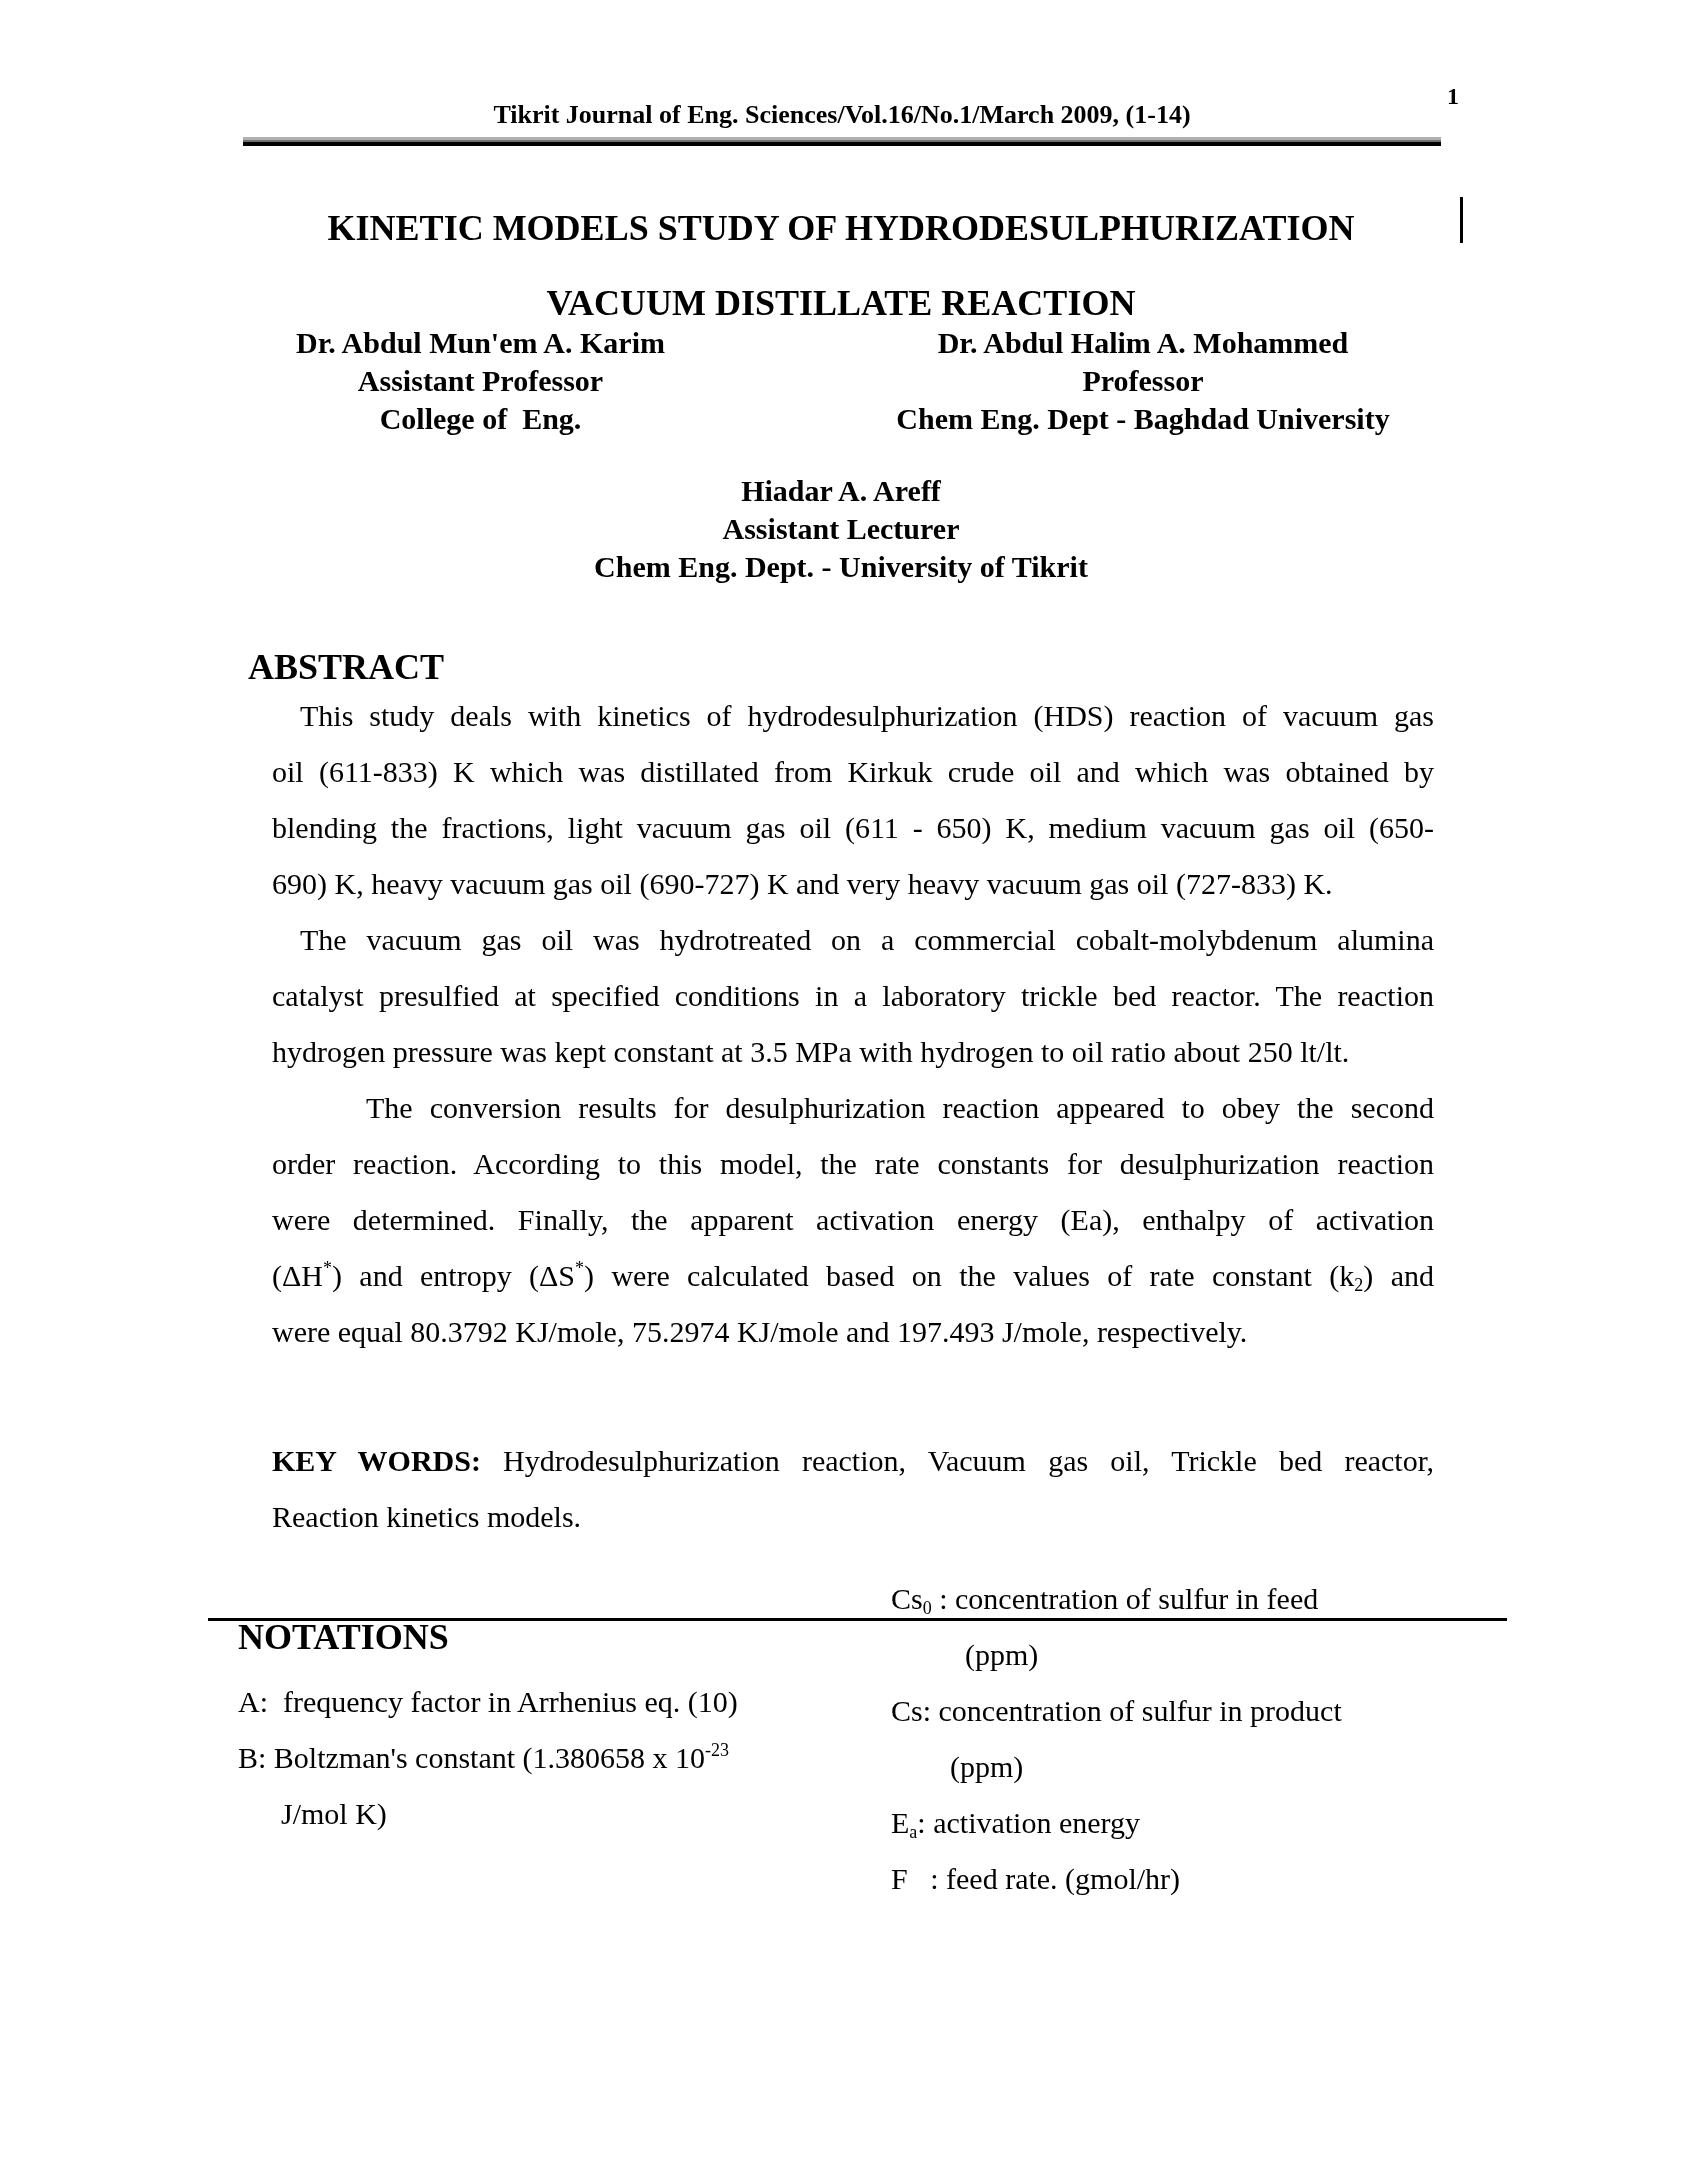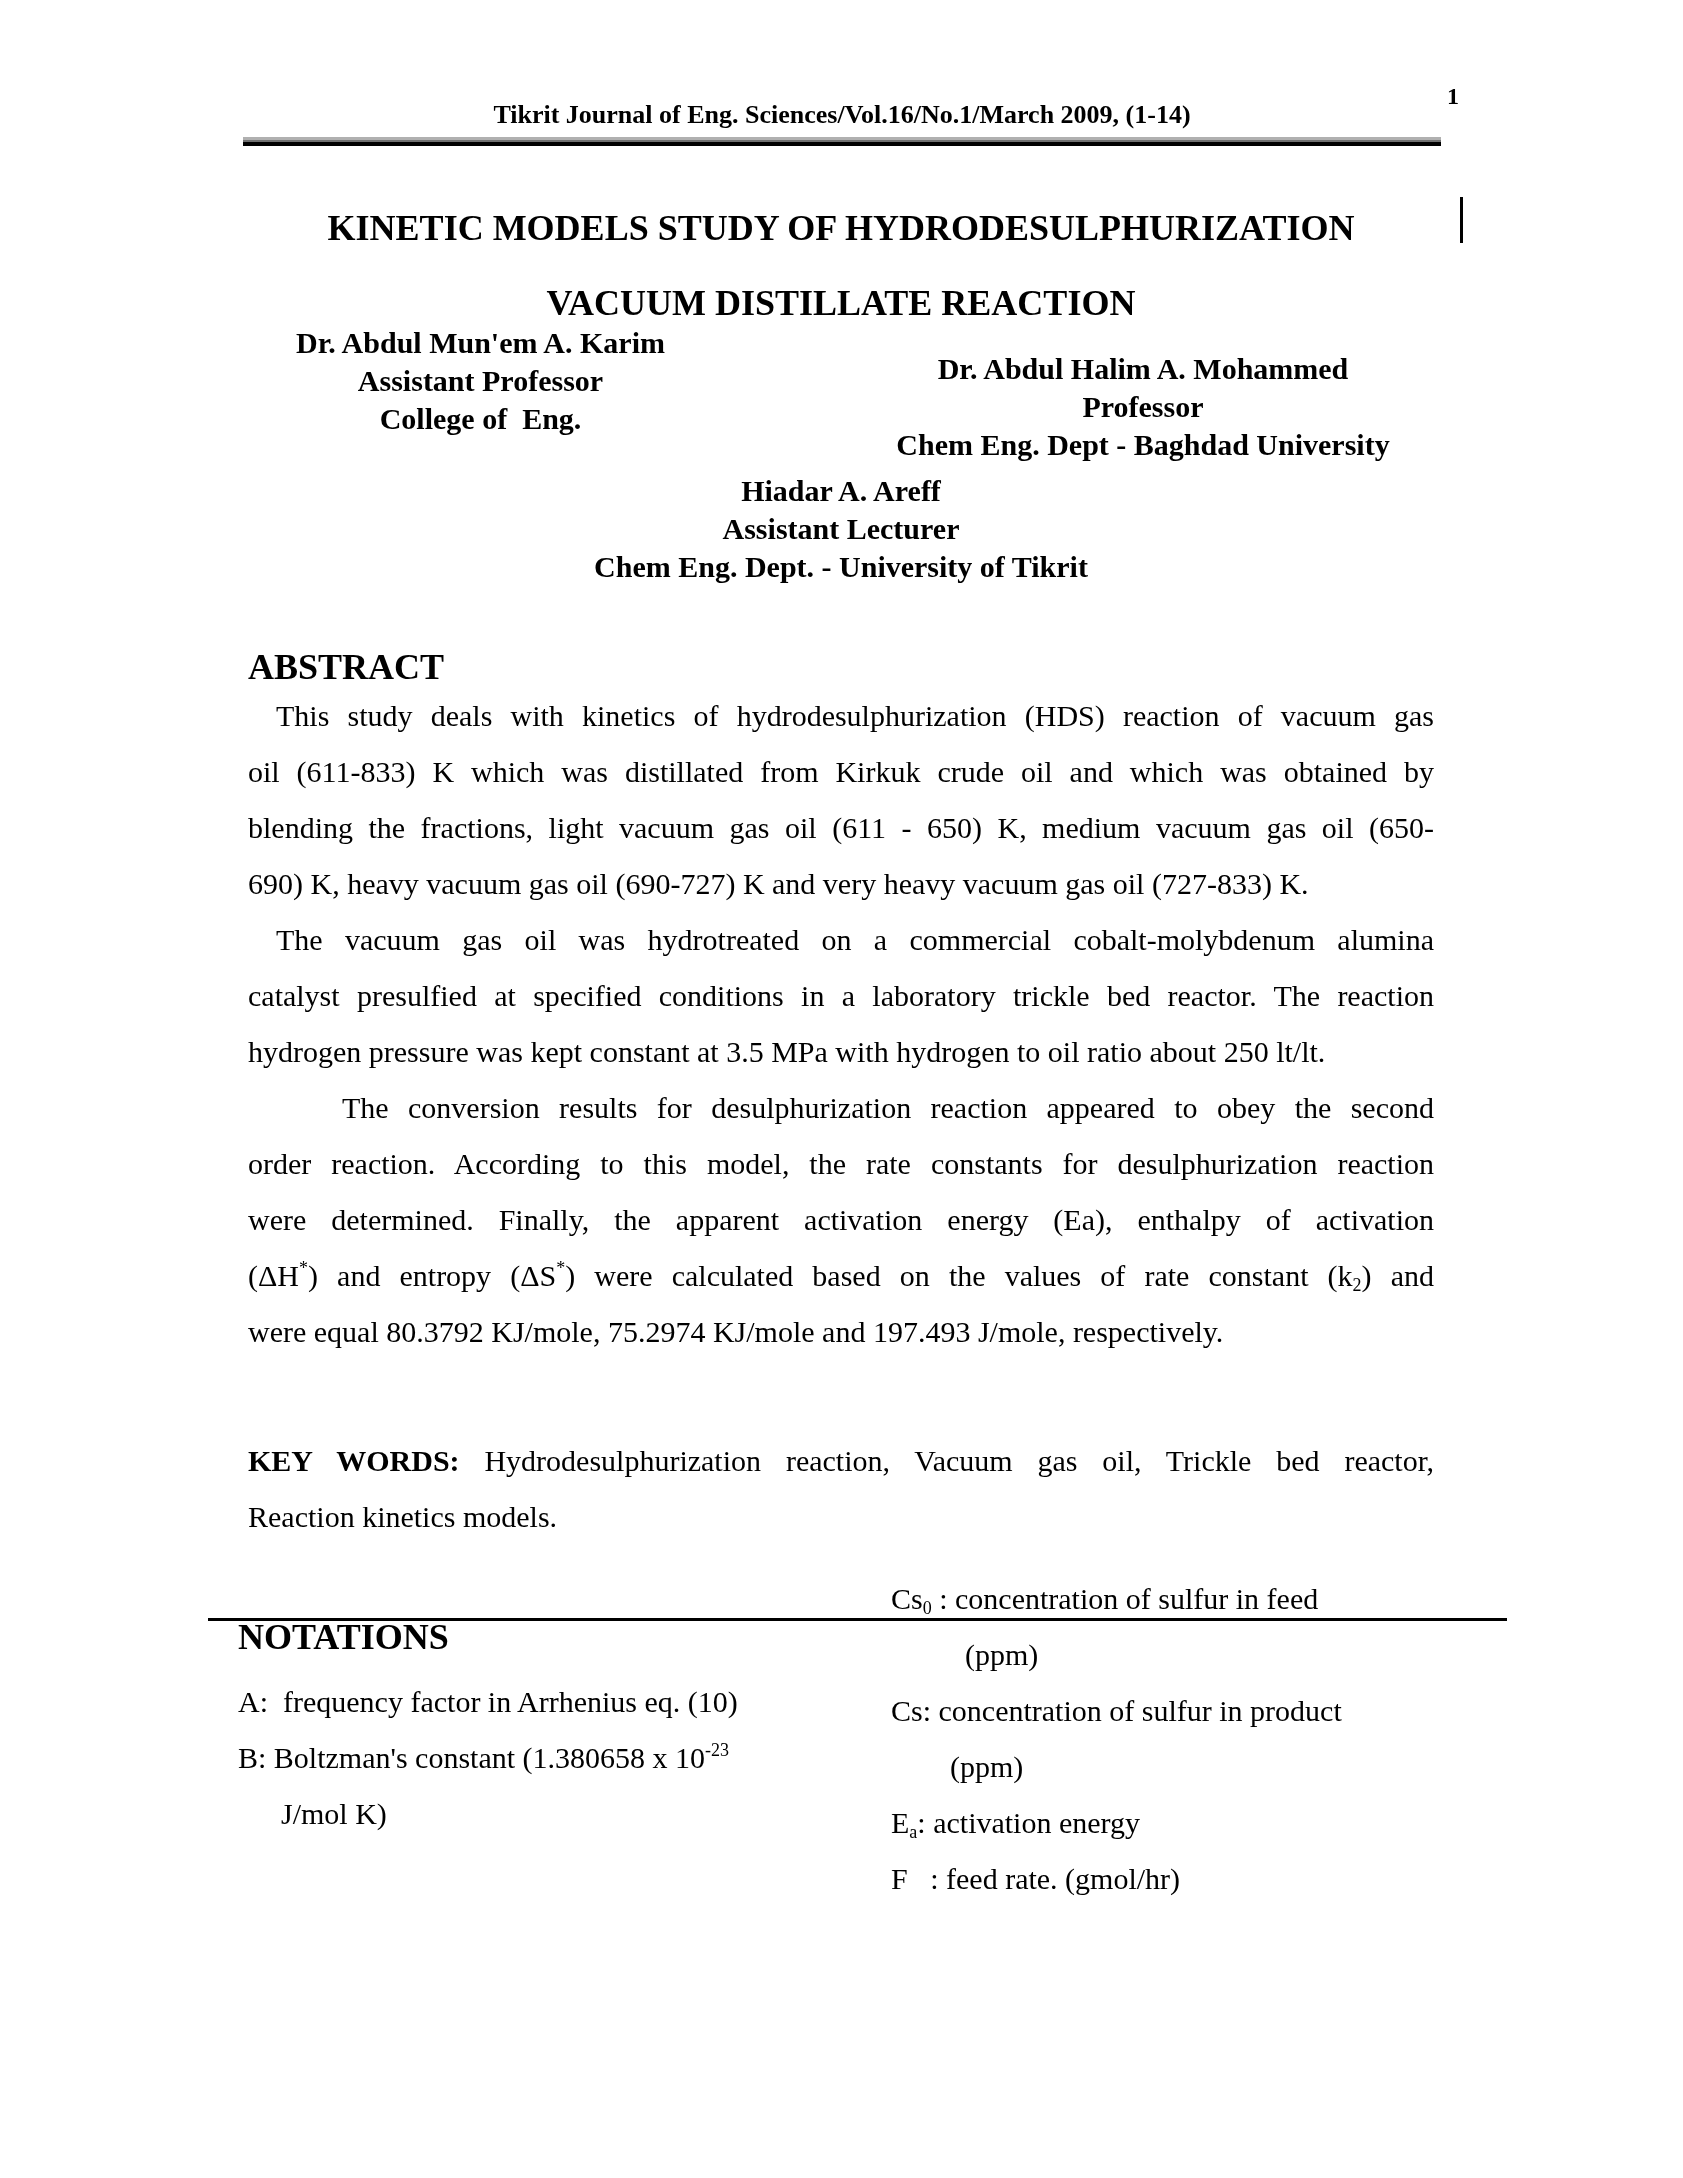--- a/index.html
+++ b/index.html
@@ -15,28 +15,28 @@
   #header-rule .r3 { height: 4px; background: #000; }
   #page-number { left: 1447px; top: 83px; font-size: 24px; font-weight: bold; }
   #change-bar { position: absolute; left: 1460px; top: 197px; width: 3px; height: 46px; background: #000; }
 
   .title { left: 248px; width: 1186px; text-align: center; font-size: 36px; font-weight: bold; line-height: 36px; }
   #title-line-1 { top: 210px; }
   #title-line-2 { top: 245px; margin-top: 40px; }
 
   .author { font-size: 30px; font-weight: bold; line-height: 38px; text-align: center; }
   #author-1 { left: 248px; width: 465px; top: 324px; }
-  #author-2 { left: 851px; width: 584px; top: 324px; margin-top: 26px; }
+  #author-2 { left: 851px; width: 584px; top: 324px; }
   #author-3 { left: 248px; width: 1186px; top: 472px; }
   .author div { white-space: nowrap; }
 
   #abstract-heading { left: 248px; top: 630px; font-size: 36px; font-weight: bold; line-height: 40px; margin-top: 17px; }
 
   .para { position: absolute; left: 248px; width: 1186px; font-size: 30px; line-height: 56px; }
-  .para .line { display: block; white-space: nowrap; text-align: justify; text-align-last: justify; height: 56px; }
+  .para .line { display: block; white-space: nowrap; text-align: justify; text-align-last: justify; height: 56px; margin-left: 24px; }
   .para .line.last { text-align-last: left; }
   #abstract-body { top: 688px; }
   .indent1 { padding-left: 28px; }
   .indent2 { padding-left: 94px; }
   sup { font-size: 18px; line-height: 0; vertical-align: 12px; }
   sub { font-size: 18px; line-height: 0; vertical-align: -5px; }
 
   #keywords { top: 1433px; }
 
   #notations-rule { position: absolute; left: 208px; width: 1299px; top: 1618px; height: 3px; background: #000; }

